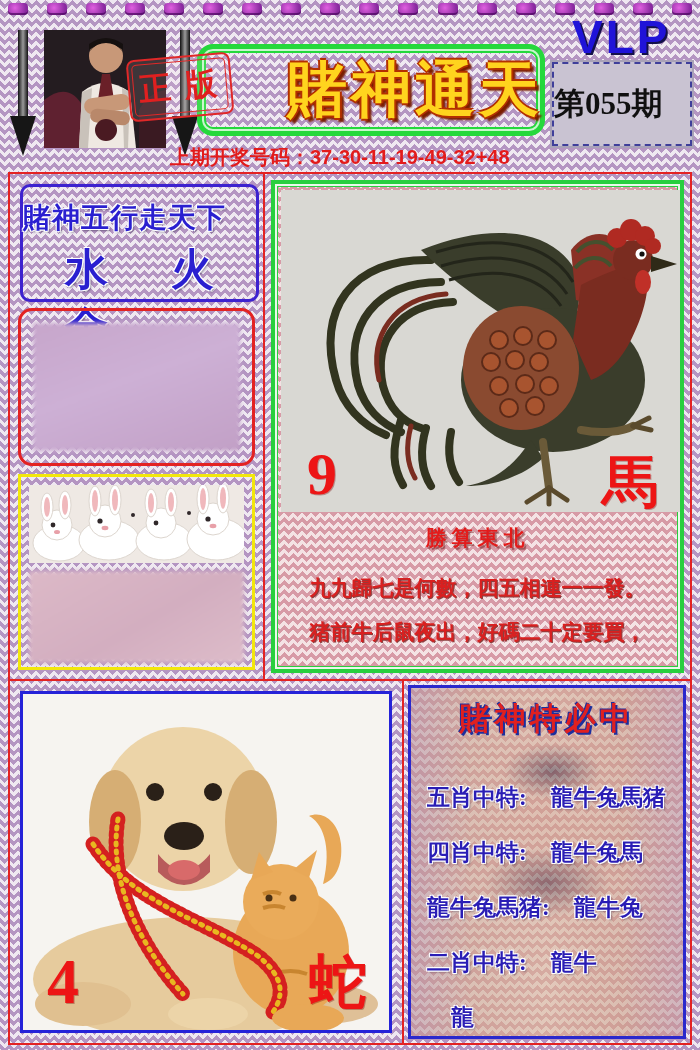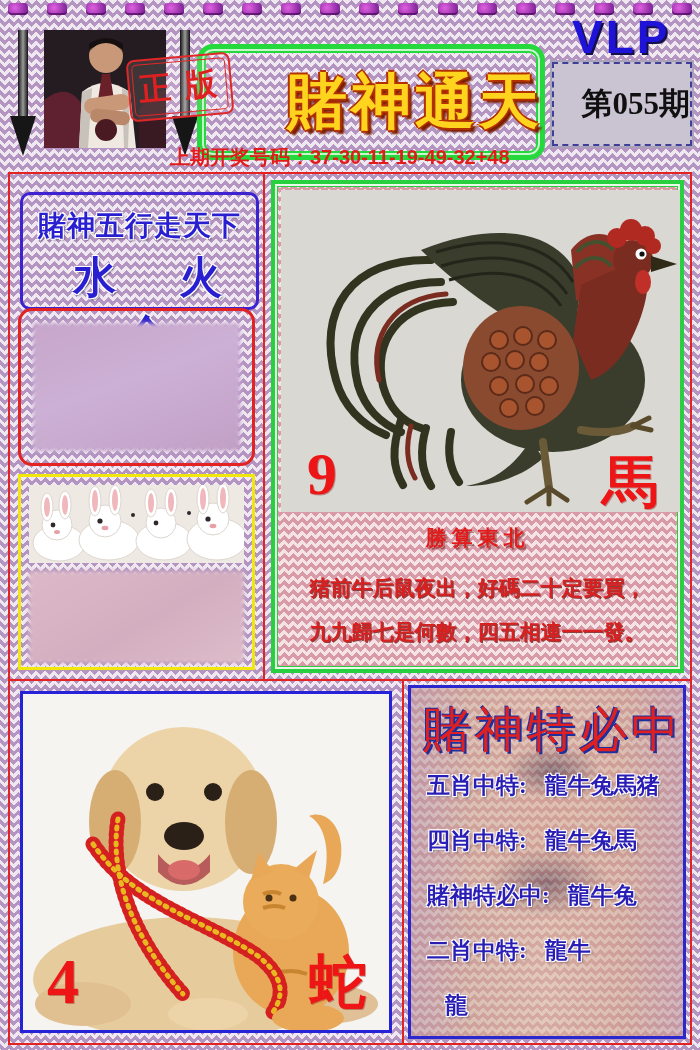--- a/index.html
+++ b/index.html
@@ -31,47 +31,47 @@
   .decor-blob{width:20px;height:12px;border-radius:4px;
     background:radial-gradient(circle at 35% 40%,#e060e0,#8a2aa0 75%);
     box-shadow:inset 0 -2px 0 rgba(60,0,80,.6);}
   .arrow{width:26px;height:128px;}
   .arrow .shaft{position:absolute;left:8px;top:0;width:10px;height:88px;
     background:linear-gradient(90deg,#101010,#9a9a9a 50%,#101010);}
   .arrow .head{position:absolute;left:0;top:86px;width:0;height:0;
     border-left:13px solid transparent;border-right:13px solid transparent;
     border-top:40px solid #161616;}
   .photo-man{left:44px;top:30px;width:122px;height:118px;background:#241c20;}
-  .title-box{left:197px;top:44px;width:348px;height:116px;border:5px solid #25d83c;border-radius:16px;
+  .title-box{left:197px;top:44px;width:348px;height:92px;border:5px solid #25d83c;border-radius:16px;
     box-shadow:inset 0 0 0 2px rgba(240,255,240,.8),inset 0 0 0 4px #25d83c;
     display:flex;align-items:center;justify-content:center;padding-left:88px;box-sizing:border-box;}
   .title-text{font-size:60px;font-weight:bold;color:#ffd41e;letter-spacing:4px;white-space:nowrap;
     text-shadow:2px 0 0 #b33000,-2px 0 0 #b33000,0 2px 0 #b33000,0 -2px 0 #b33000,4px 4px 2px #7a1e00;}
   .stamp{left:128px;top:56px;width:100px;height:58px;border:2px solid #e02828;border-radius:8px;
     transform:rotate(-5deg);background:rgba(255,240,240,.12);
     display:flex;align-items:center;justify-content:center;}
   .stamp::before{content:"";position:absolute;inset:3px;border:1px solid #e02828;border-radius:5px;}
   .stamp-text{color:#e02020;font-size:32px;font-weight:bold;letter-spacing:14px;padding-left:10px;white-space:nowrap;}
   .vlp{left:572px;top:10px;font-family:"Liberation Sans","DejaVu Sans",sans-serif;
     font-size:46px;font-weight:bold;color:#2013d8;letter-spacing:3px;
     text-shadow:2px 2px 0 #14104a;}
   .issue-box{left:552px;top:62px;width:140px;height:84px;background:#c9c3d2;
     border:2px dashed #3f3f9a;box-sizing:border-box;box-shadow:0 0 0 2px #a9a2b8;
-    display:flex;align-items:center;justify-content:flex-end;}
+    display:flex;align-items:center;justify-content:flex-start;}
   .issue-text{font-size:31px;font-weight:bold;color:#101010;}
   .lastdraw{left:170px;top:144px;width:420px;color:#e31b1b;font-weight:bold;
     font-size:20px;white-space:nowrap;font-family:"Liberation Sans","DejaVu Sans",sans-serif;}
   
   .cell{border:2px solid #e32222;box-sizing:border-box;}
   .cell-tl{left:8px;top:172px;width:257px;height:509px;}
   .cell-tr{left:263px;top:172px;width:429px;height:509px;}
   .cell-bl{left:8px;top:679px;width:396px;height:366px;}
   .cell-br{left:402px;top:679px;width:290px;height:366px;}
   
-  .box-elements{left:10px;top:10px;width:233px;height:112px;border:3px solid #3d22cf;border-radius:10px;text-align:center;margin-top:8px;}
+  .box-elements{left:10px;top:10px;width:233px;height:112px;border:3px solid #3d22cf;border-radius:10px;}
   .blue-glow{color:#2a1fd0;font-weight:bold;
     text-shadow:-1px -1px 0 #fff,1px -1px 0 #fff,-1px 1px 0 #fff,1px 1px 0 #fff,2px 2px 2px rgba(0,0,30,.35);}
   .elements-line1{margin-top:12px;font-size:28px;letter-spacing:1px;}
   .elements-line2{margin-top:4px;font-size:43px;letter-spacing:26px;padding-left:42px;}
   .box-red{left:8px;top:134px;width:237px;height:158px;border:3px solid #e32222;border-radius:14px;padding:12px;box-sizing:border-box;}
   .blur-purple{width:100%;height:100%;filter:blur(2px);
     background:linear-gradient(160deg,#c7a6cb,#cdb0d5 45%,#c2a0c6);}
   .box-yellow{left:8px;top:300px;width:237px;height:196px;border:3px solid #f2e70c;padding:8px;box-sizing:border-box;}
   .rabbits-photo{width:100%;height:78px;background:#efe9e4;overflow:hidden;}
   .blur-pink{margin-top:8px;width:100%;height:92px;filter:blur(2px);
@@ -100,28 +100,28 @@
       radial-gradient(110px 190px at 50% 35%,#cda48c,rgba(205,164,140,0) 80%),
       linear-gradient(90deg,#b294a4 0%,#c9a893 22%,#d6b79e 50%,#c9a38c 78%,#b795a5 100%);}
   .box-model::after{content:"";position:absolute;inset:0;opacity:.42;
     background-color:#d79aa6;
     background-image:
       linear-gradient(135deg,#f4e2e4 25%,transparent 25%),
       linear-gradient(225deg,#f4e2e4 25%,transparent 25%),
       linear-gradient(45deg,#f4e2e4 25%,transparent 25%),
       linear-gradient(315deg,#f4e2e4 25%,transparent 25%);
     background-position:-4px 0,-4px 0,0 0,0 0;background-size:9px 9px;}
-  .pred-heading{left:0;top:10px;width:100%;text-align:right;font-size:48px;font-weight:normal;
+  .pred-heading{left:0;top:10px;width:100%;text-align:center;font-size:31px;font-weight:bold;
     color:#e02020;letter-spacing:4px;z-index:2;
     text-shadow:2px 2px 0 #1c2f9e,-1px -1px 0 #1c2f9e;}
   .pred-list{left:16px;top:82px;z-index:2;}
-  .pred-row{height:55px;display:flex;white-space:nowrap;}
+  .pred-row{height:55px;display:flex;align-items:center;white-space:nowrap;}
   .pred-text{font-size:23px;font-weight:bold;color:#2a1db5;
     text-shadow:-1px -1px 0 #fff,1px -1px 0 #fff,-1px 1px 0 #fff,1px 1px 0 #fff,2px 2px 2px rgba(0,0,40,.3);}
-  .pred-val{margin-left:18px;}
+  .pred-val{margin-left:24px;}
 </style>
 </head>
 <body>
 
 <div class="page">
 
   <div class="abs decor-row">
     <span class="decor-blob"></span>
       <span class="decor-blob"></span>
       <span class="decor-blob"></span>
@@ -308,22 +308,22 @@
               <path d="M268,298 L286,310"></path>
             <path d="M352,236 L368,228"></path>
               <path d="M352,236 L370,240"></path>
           </g>
         </svg>
         <div class="abs big-red num-9">9</div>
         <div class="abs big-red zodiac-horse">馬</div>
       </div>
       <div class="abs slogan">勝算東北</div>
       <div class="abs poem">
+        <div>九九歸七是何數，四五相連一一發。</div>
         <div>猪前牛后鼠夜出，好碼二十定要買，</div>
-        <div>九九歸七是何數，四五相連一一發。</div>
       </div>
     </div>
   </div>
 
   <div class="abs cell cell-bl">
     <div class="abs box-dog">
       <svg width="370" height="340" viewBox="0 0 370 340">
         <rect width="370" height="340" fill="#f6f4f0"></rect>
         <ellipse cx="165" cy="285" rx="155" ry="62" fill="#e6cb9d"></ellipse>
         <ellipse cx="60" cy="310" rx="48" ry="22" fill="#e0c090"></ellipse>
@@ -370,21 +370,21 @@
       <div class="abs pred-list">
         <div class="pred-row">
           <span class="pred-text">五肖中特:</span>
           <span class="pred-text pred-val">龍牛兔馬猪</span>
         </div>
         <div class="pred-row">
           <span class="pred-text">四肖中特:</span>
           <span class="pred-text pred-val">龍牛兔馬</span>
         </div>
         <div class="pred-row">
-          <span class="pred-text">賭神特必中:</span>
+          <span class="pred-text">龍牛兔馬猪:</span>
           <span class="pred-text pred-val">龍牛兔</span>
         </div>
         <div class="pred-row">
           <span class="pred-text">二肖中特:</span>
           <span class="pred-text pred-val">龍牛</span>
         </div>
         <div class="pred-row">
           <span class="pred-text pred-val">龍</span>
         </div>
       </div>

